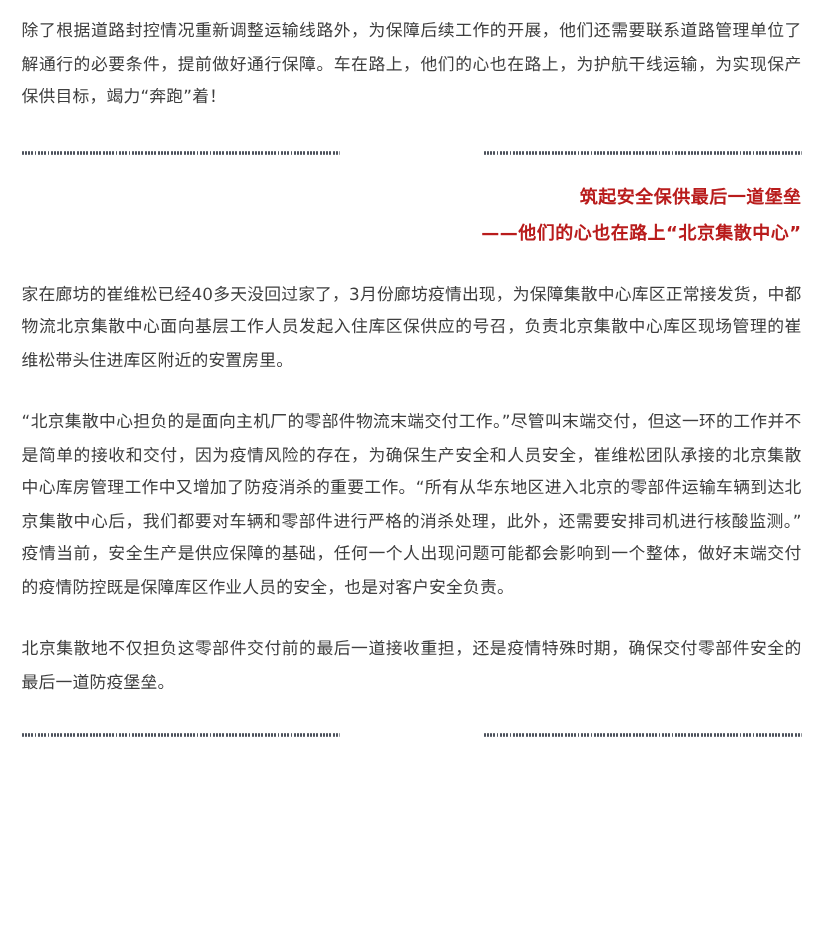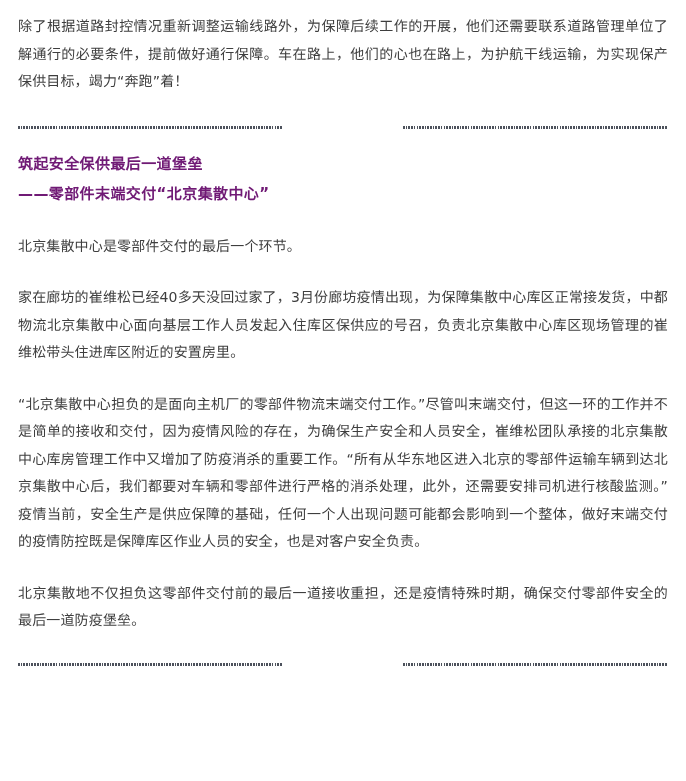--- a/index.html
+++ b/index.html
@@ -41,49 +41,48 @@
     width: 40.8%;
     height: 3px;
     background: repeating-linear-gradient(
       90deg,
       #4d525c 0px, #4d525c 1.6px,
       transparent 1.6px, transparent 2.7px
     );
   }
   .section-title {
     margin: 20px 0 0 0;
-    text-align: left;
+    text-align: right;
     font-size: 15px;
     font-weight: bold;
     line-height: 30px;
     letter-spacing: 0.4px;
-    color: #701a75;
+    color: #b91c1c;
   }
   .section-title .title-line {
     display: block;
   }
 </style>
 </head>
 <body>
 
 <div class="page">
 
   <p class="body-text first">除了根据道路封控情况重新调整运输线路外，为保障后续工作的开展，他们还需要联系道路管理单位了解通行的必要条件，提前做好通行保障。车在路上，他们的心也在路上，为护航干线运输，为实现保产保供目标，竭力“奔跑”着！</p>
 
   <div class="divider top">
     <span class="divider-seg"></span>
     <span class="divider-seg"></span>
   </div>
 
   <h2 class="section-title">
     <span class="title-line">筑起安全保供最后一道堡垒</span>
-    <span class="title-line">——零部件末端交付“北京集散中心”</span>
+    <span class="title-line">——他们的心也在路上“北京集散中心”</span>
   </h2>
 
-  <p class="body-text">北京集散中心是零部件交付的最后一个环节。</p>
 
   <p class="body-text">家在廊坊的崔维松已经40多天没回过家了，3月份廊坊疫情出现，为保障集散中心库区正常接发货，中都物流北京集散中心面向基层工作人员发起入住库区保供应的号召，负责北京集散中心库区现场管理的崔维松带头住进库区附近的安置房里。</p>
 
   <p class="body-text">“北京集散中心担负的是面向主机厂的零部件物流末端交付工作。”尽管叫末端交付，但这一环的工作并不是简单的接收和交付，因为疫情风险的存在，为确保生产安全和人员安全，崔维松团队承接的北京集散中心库房管理工作中又增加了防疫消杀的重要工作。“所有从华东地区进入北京的零部件运输车辆到达北京集散中心后，我们都要对车辆和零部件进行严格的消杀处理，此外，还需要安排司机进行核酸监测。”疫情当前，安全生产是供应保障的基础，任何一个人出现问题可能都会影响到一个整体，做好末端交付的疫情防控既是保障库区作业人员的安全，也是对客户安全负责。</p>
 
   <p class="body-text">北京集散地不仅担负这零部件交付前的最后一道接收重担，还是疫情特殊时期，确保交付零部件安全的最后一道防疫堡垒。</p>
 
 
   <div class="divider bottom">
     <span class="divider-seg"></span>

